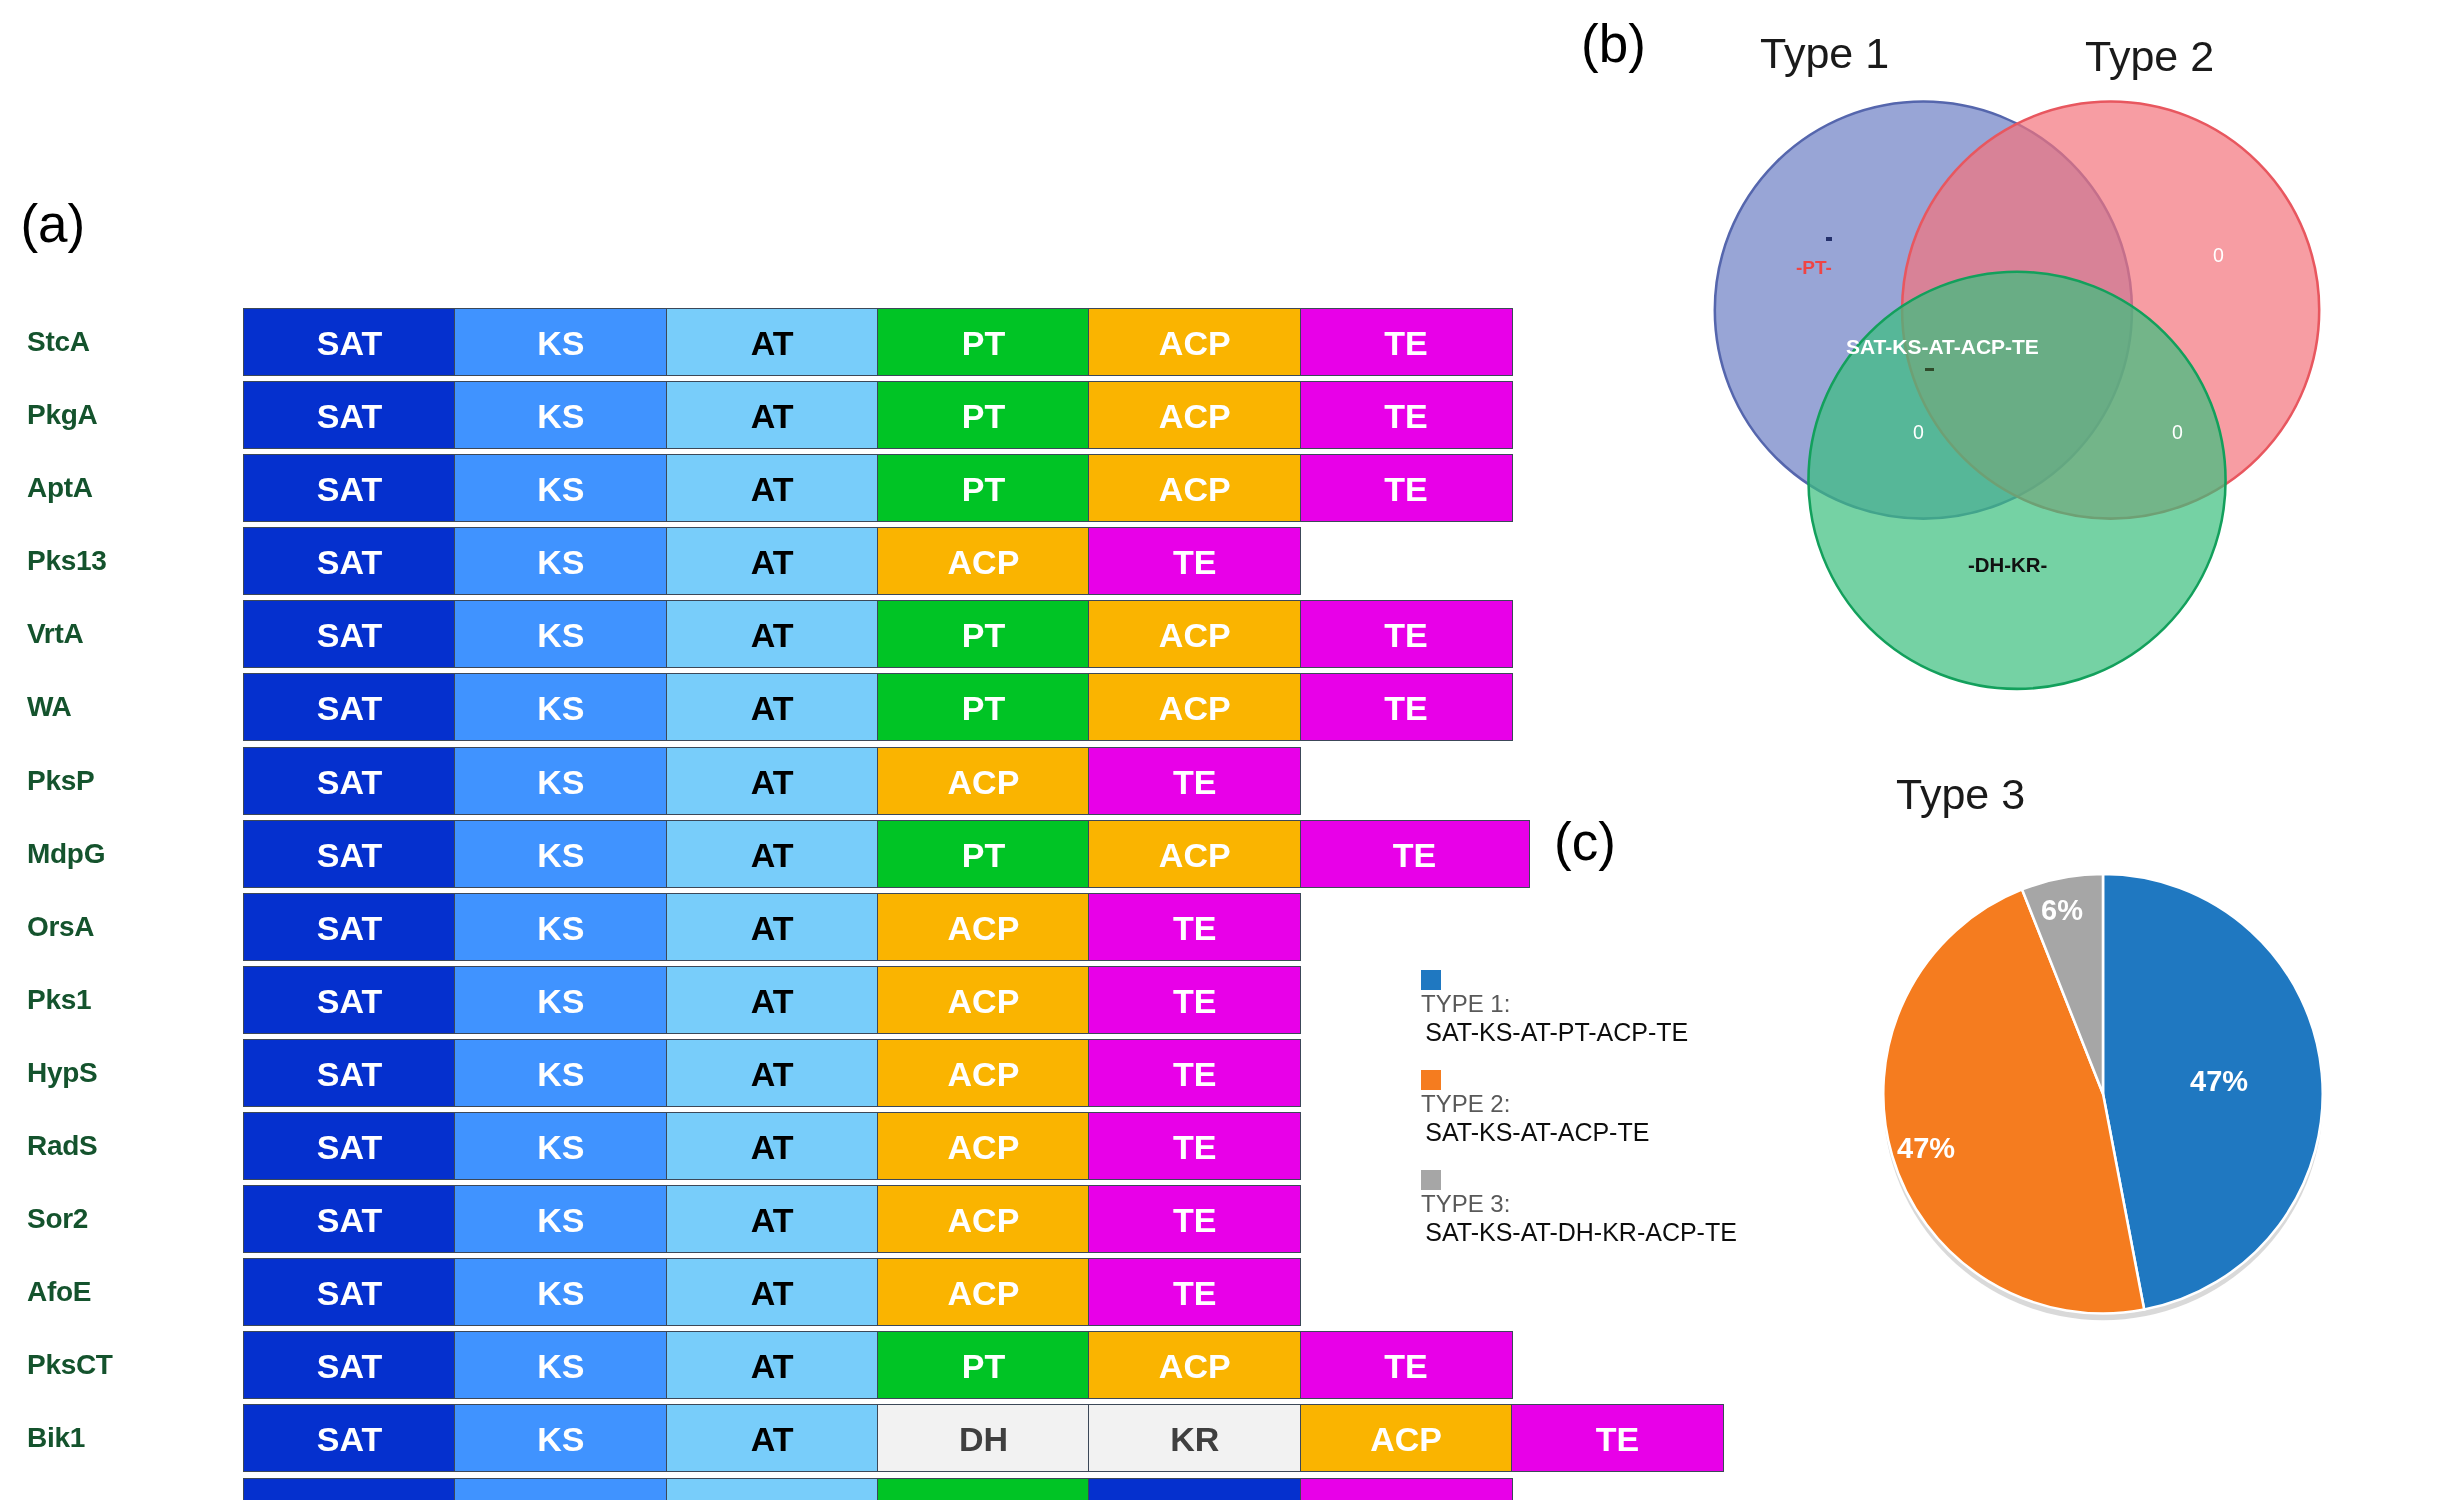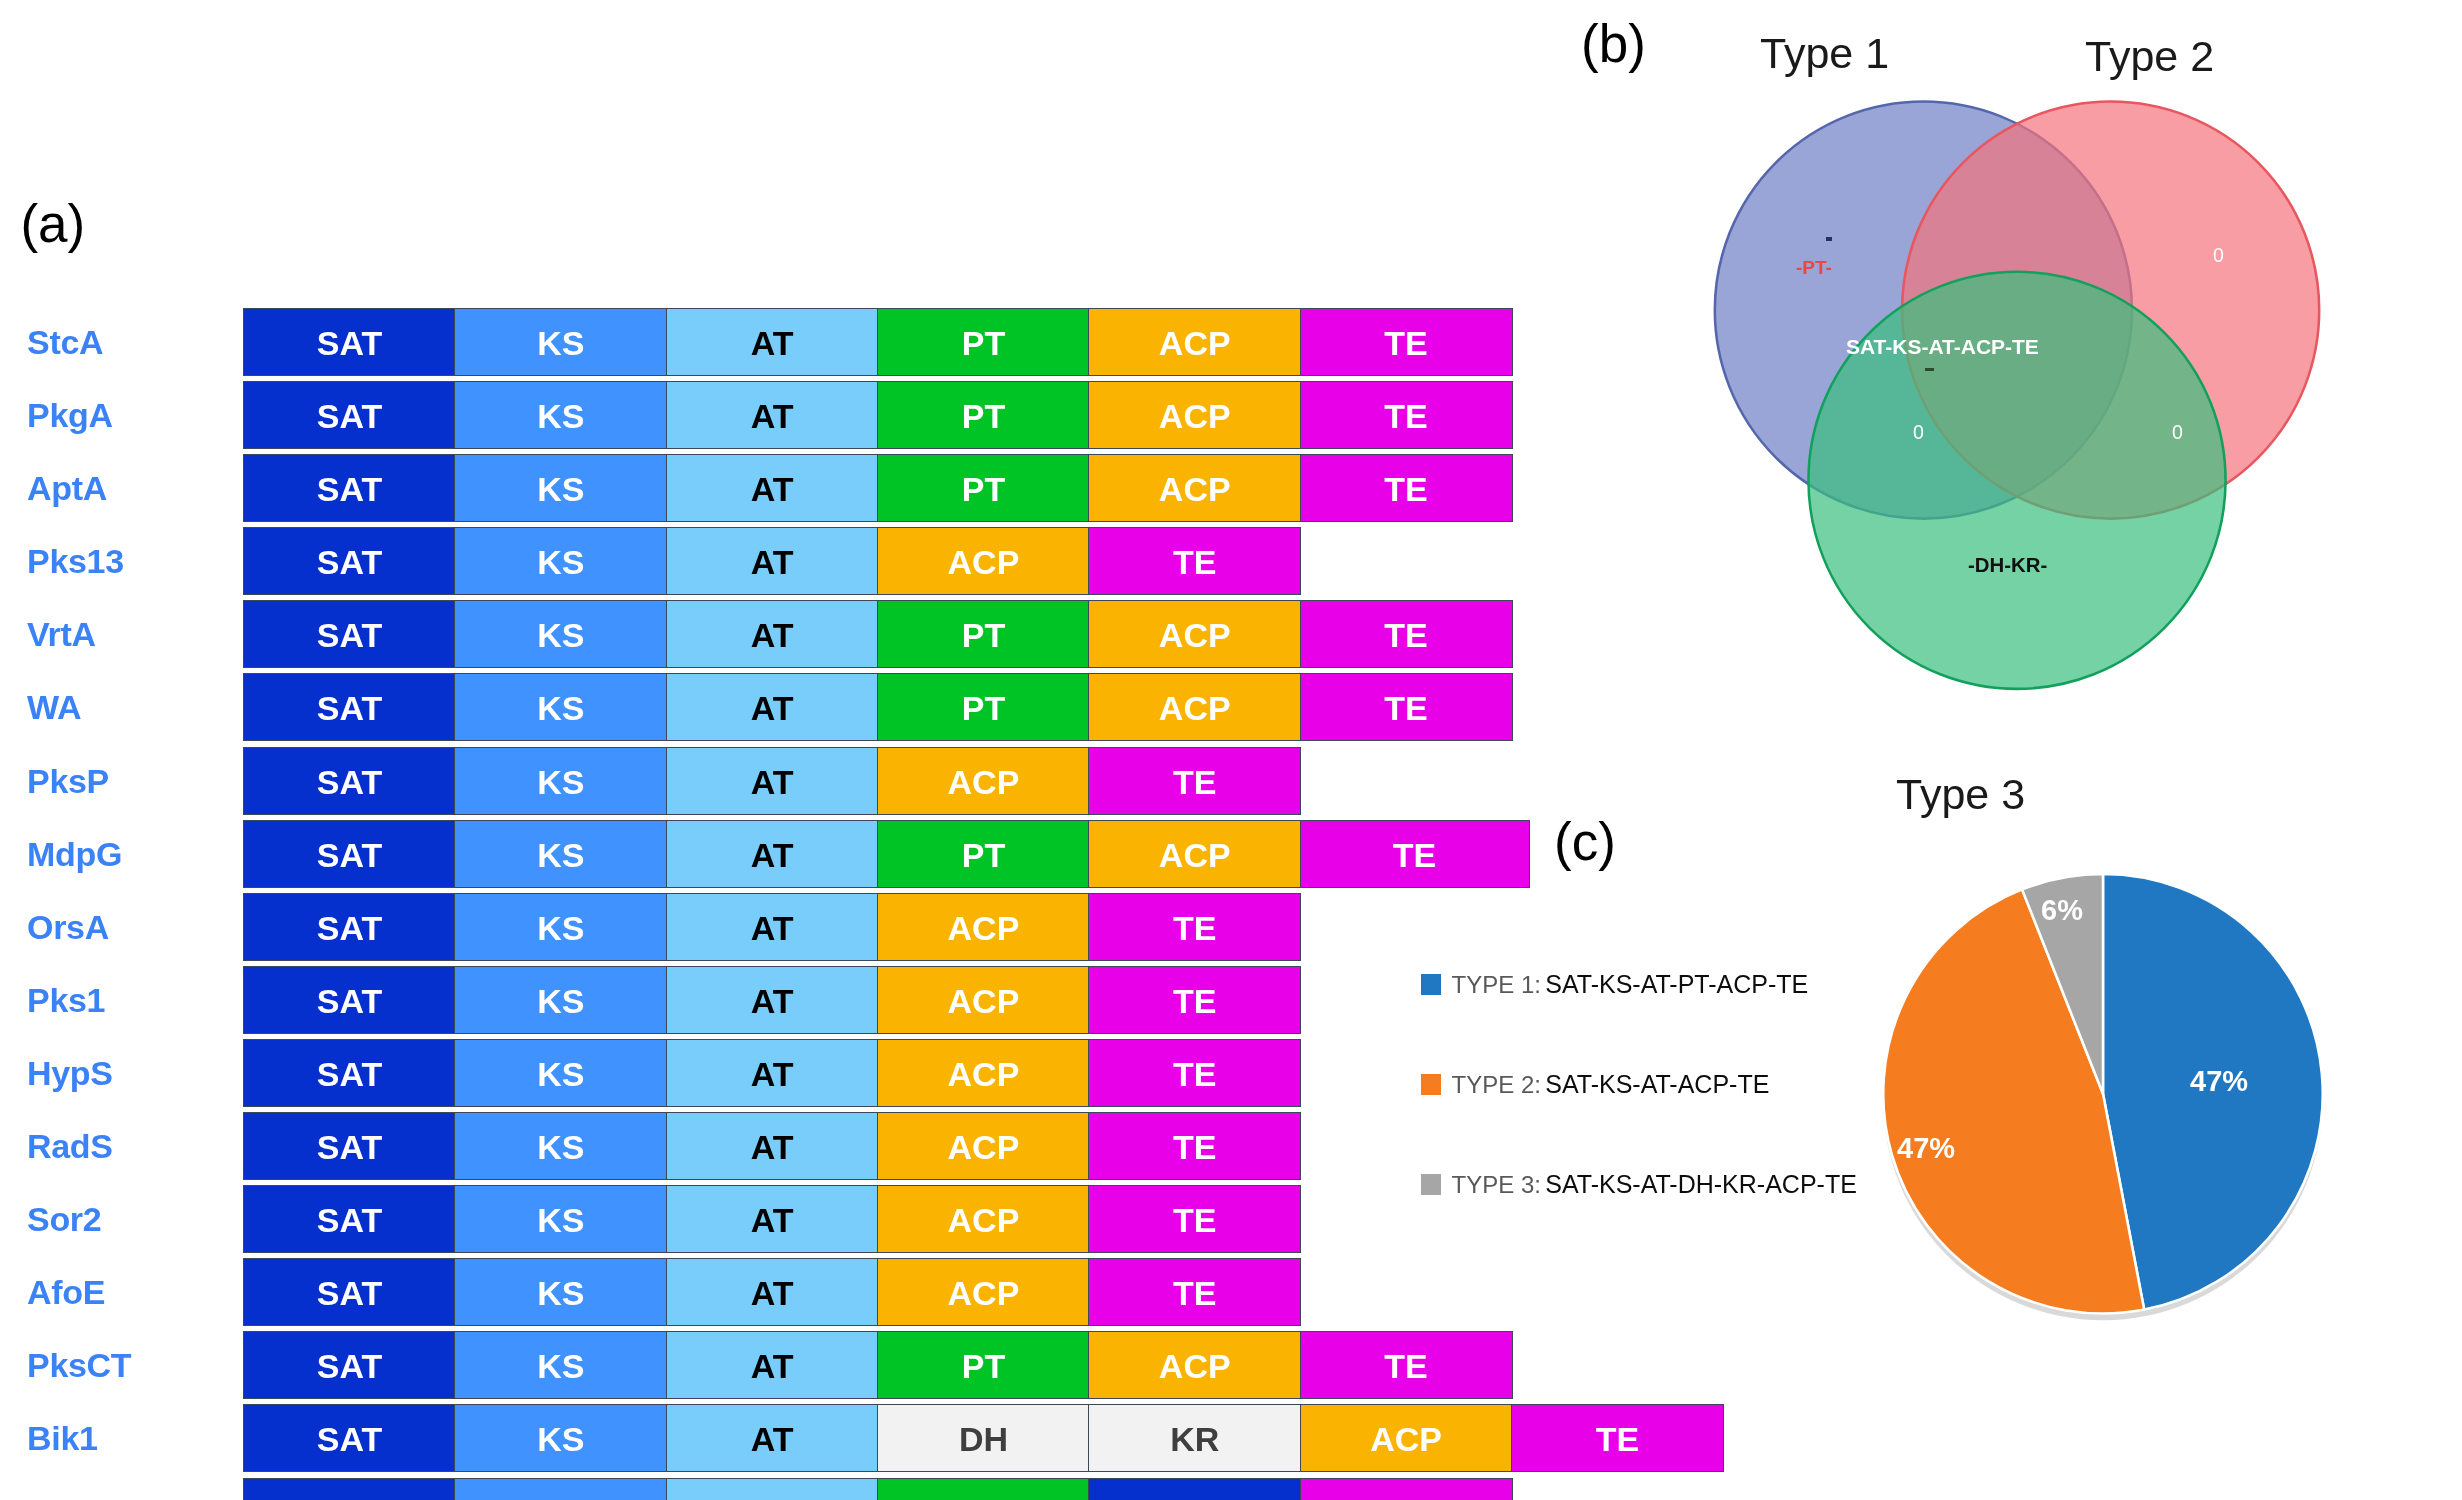--- a/index.html
+++ b/index.html
@@ -40,23 +40,23 @@
     margin-bottom: 5.1px;
     white-space: nowrap;
   }
   .row-label {
     position: absolute;
     left: 27px;
     top: 0;
     width: 204px;
     height: 68px;
     line-height: 68px;
-    font-size: 34px;
+    font-size: 28px;
     font-weight: bold;
-    color: #3b82f6;
+    color: #14532d;
     letter-spacing: -0.3px;
   }
   .dom-blocks {
     position: absolute;
     left: 243px;
     top: 0;
     height: 68px;
   }
   .dom-block {
     display: inline-block;
@@ -121,24 +121,24 @@
 
   
   #legend {
     position: absolute;
     left: 1421px;
     top: 970px;
     width: 528px;
   }
   .legend-row {
     display: flex;
-    align-items: center;
     height: 29px;
     margin-bottom: 71px;
     white-space: nowrap;
+    flex-direction: column;
   }
   .legend-swatch {
     width: 20.4px;
     height: 20.4px;
     flex: 0 0 20.4px;
     margin-right: 10.2px;
   }
   .legend-type {
     font-size: 24px;
     color: #595959;

